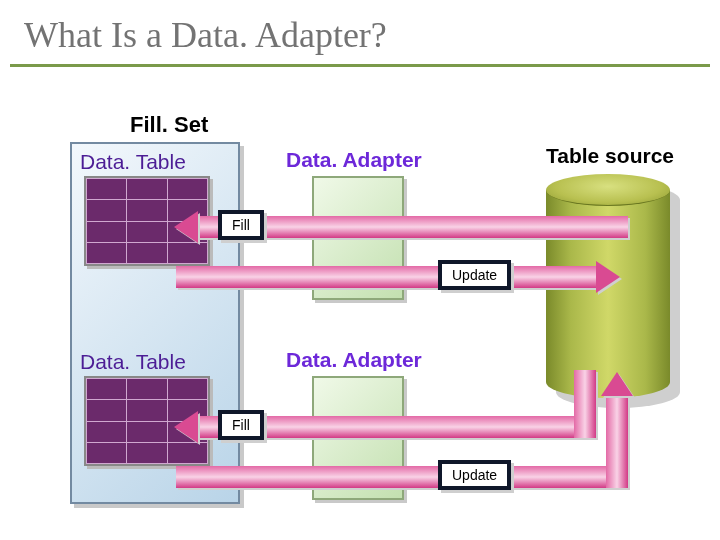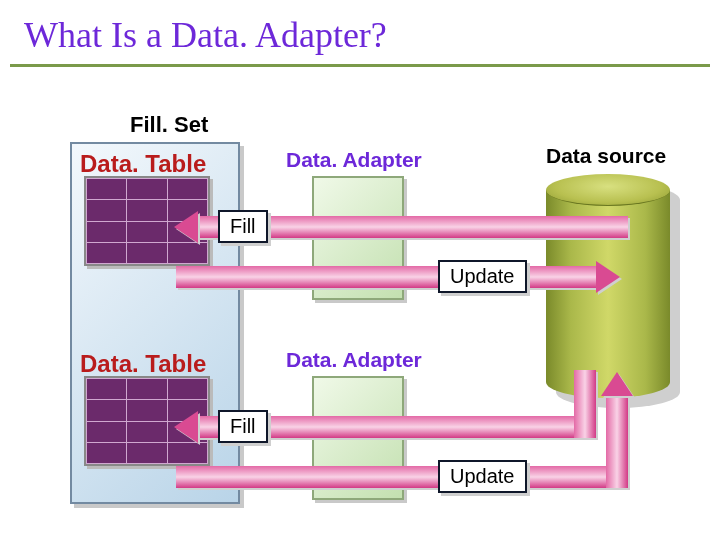--- a/index.html
+++ b/index.html
@@ -9,21 +9,21 @@
     background: #fff;
     font-family: "Times New Roman", serif;
     position: relative;
     overflow: hidden;
   }
   .title {
     position: absolute;
     left: 24px;
     top: 14px;
     font-size: 36px;
-    color: #6d28d9;
+    color: #737373;
   }
   .title-underline {
     position: absolute;
     left: 10px;
     top: 64px;
     width: 700px;
     height: 3px;
     background: #7a9a4a;
   }
   .dataset-label {
@@ -38,24 +38,24 @@
     left: 70px;
     top: 142px;
     width: 170px;
     height: 362px;
     background: linear-gradient(135deg, #f3f8fc 0%, #b9d4e8 100%);
     border: 2px solid #738aa1;
     box-shadow: 4px 4px 0 #c9c9c9;
   }
   .datatable-label {
     position: absolute;
-    font-size: 24px;
-    font-weight: bold;
-    font-family: Arial, sans-serif;
-    color: #b91c1c;
+    font-size: 21px;
+    font-weight: normal;
+    font-family: Arial, sans-serif;
+    color: #4c1d95;
   }
   .data-table {
     position: absolute;
     background: #6b2a6b;
     border: 2px solid #888;
     box-shadow: 3px 3px 0 #bbb;
   }
   .data-table table {
     border-collapse: collapse;
     width: 100%;
@@ -154,24 +154,24 @@
   .arrow-head-up {
     position: absolute;
     width: 0; height: 0;
     border-left: 16px solid transparent;
     border-right: 16px solid transparent;
     border-bottom: 24px solid #d94a92;
     filter: drop-shadow(2px 2px 0 #cfcfcf);
   }
   .flow-label {
     position: absolute;
-    font-size: 20px;
+    font-size: 14px;
     font-family: Arial, sans-serif;
     background: #fff;
-    border: 2px solid #0f172a;
+    border: 4px solid #0f172a;
     padding: 3px 10px;
     box-shadow: 3px 3px 0 #cfcfcf;
   }
 </style>
 </head>
 <body>
 
 <div class="title">What Is a Data. Adapter?</div>
 <div class="title-underline"></div>
 
@@ -233,21 +233,21 @@
       </tbody>
     </table>
 </div>
 
 <div class="adapter-label" style="left:286px; top:148px;">Data. Adapter</div>
 <div class="adapter-box" style="left:312px; top:176px; height:124px;"></div>
 
 <div class="adapter-label" style="left:286px; top:348px;">Data. Adapter</div>
 <div class="adapter-box" style="left:312px; top:376px; height:124px;"></div>
 
-<div class="datasource-label" style="left:546px; top:144px;">Data source</div>
+<div class="datasource-label" style="left:546px; top:144px;">Table source</div>
 <div class="cyl-shadow"></div>
 <div class="cylinder">
   <div class="cyl-bottom"></div>
   <div class="cyl-body"></div>
   <div class="cyl-top"></div>
 </div>
 
 <div class="arrow-bar" style="left:196px; top:216px; width:432px;"></div>
 <div class="arrow-head-left" style="left:174px; top:211px;"></div>
 <div class="flow-label" style="left:218px; top:210px;">Fill</div>

